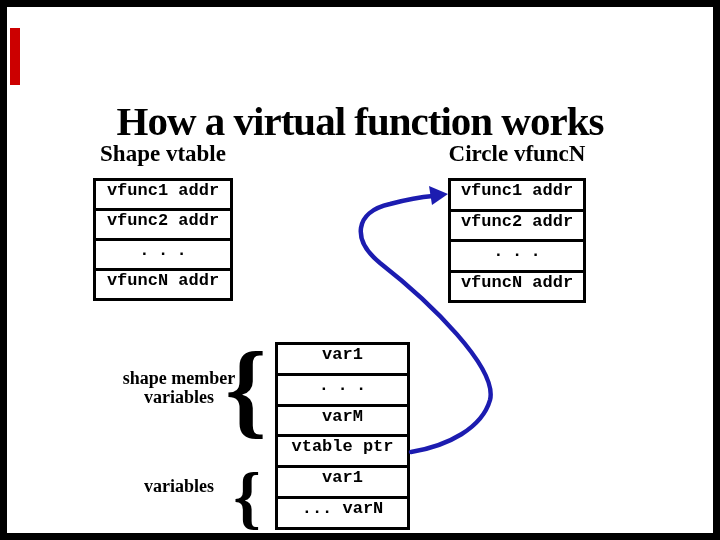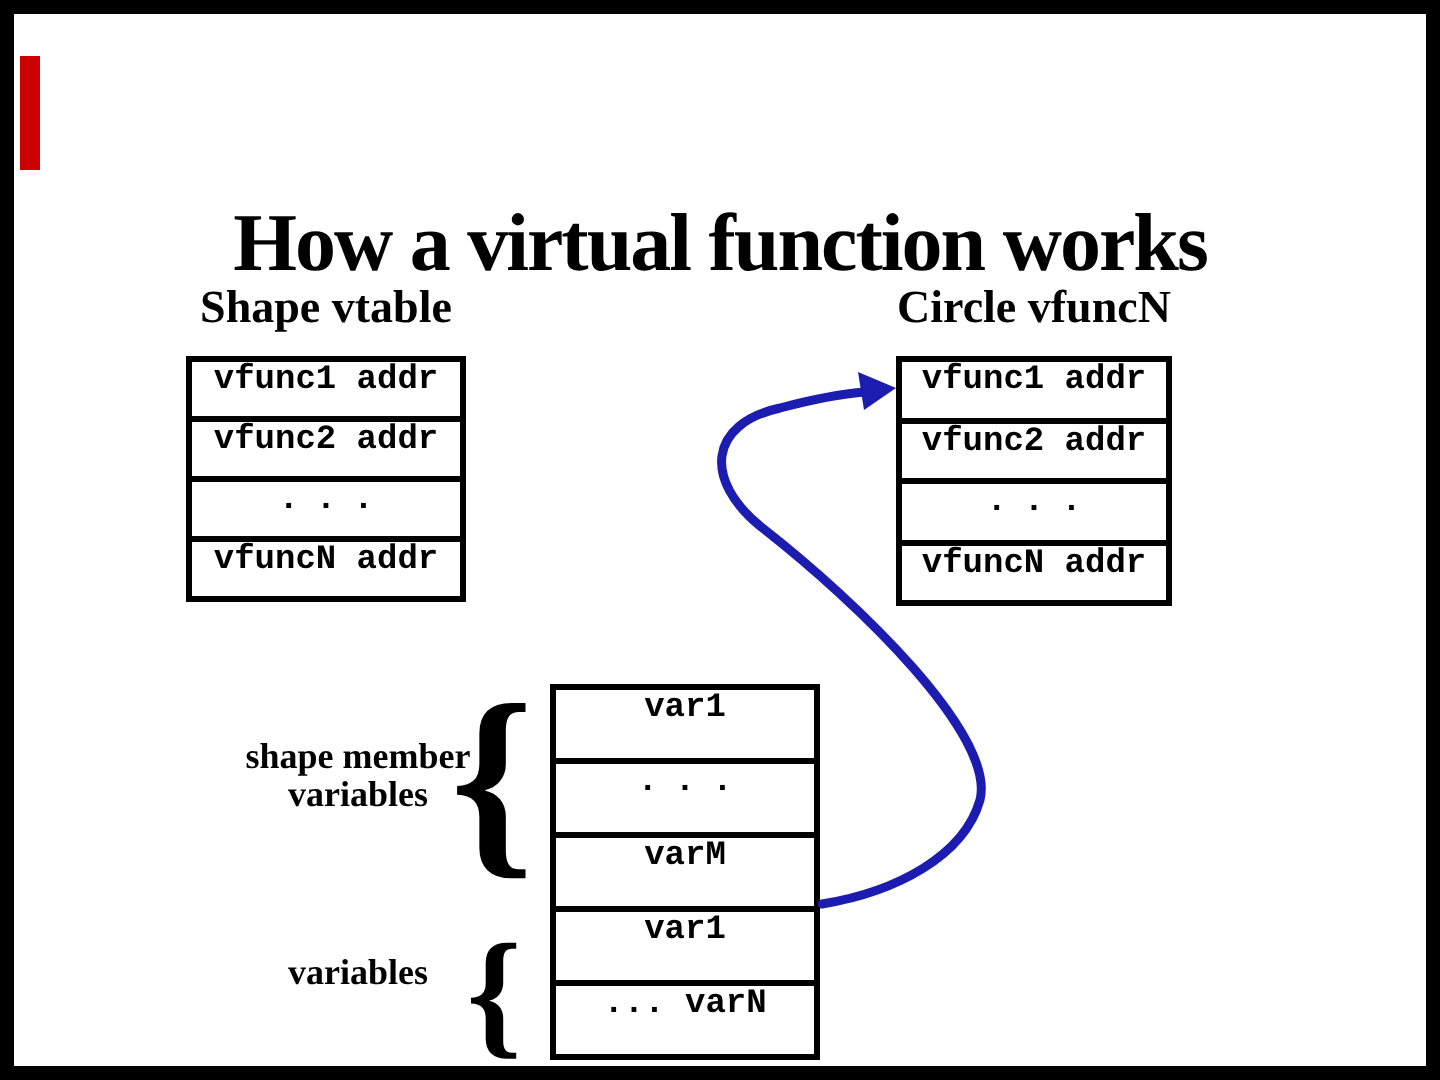--- a/index.html
+++ b/index.html
@@ -123,20 +123,23 @@
     <div class="trow">
         <span class="mono">var1</span>
       </div>
     <div class="trow ellipsis">
         <span class="mono">...</span>
       </div>
     <div class="trow">
         <span class="mono">varM</span>
       </div>
     <div class="trow">
+        <span class="mono">vtable ptr</span>
+      </div>
+    <div class="trow">
         <span class="mono">var1</span>
       </div>
     <div class="trow">
         <span class="mono">... varN</span>
       </div>
   </div>
 
   <div class="member-label lbl-shape">
     <span>shape member</span>
     <span>variables</span>

